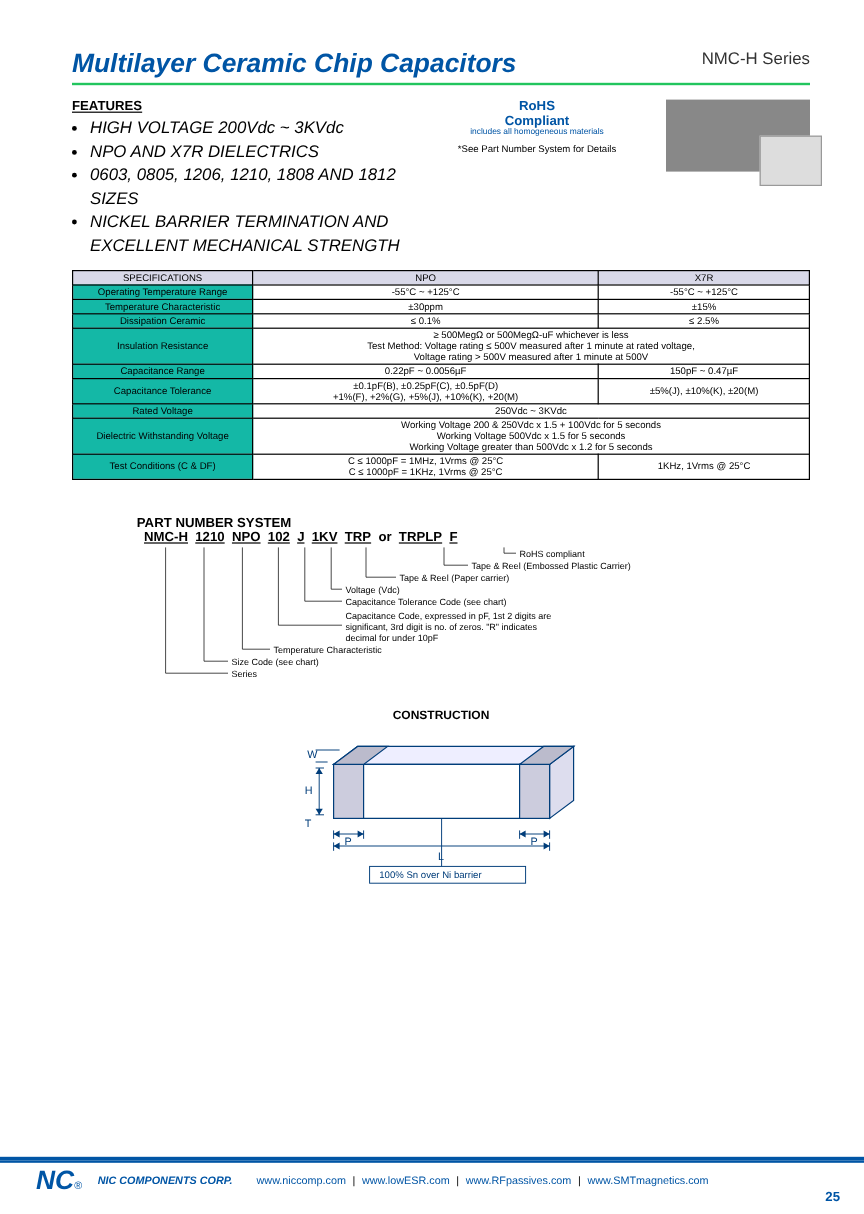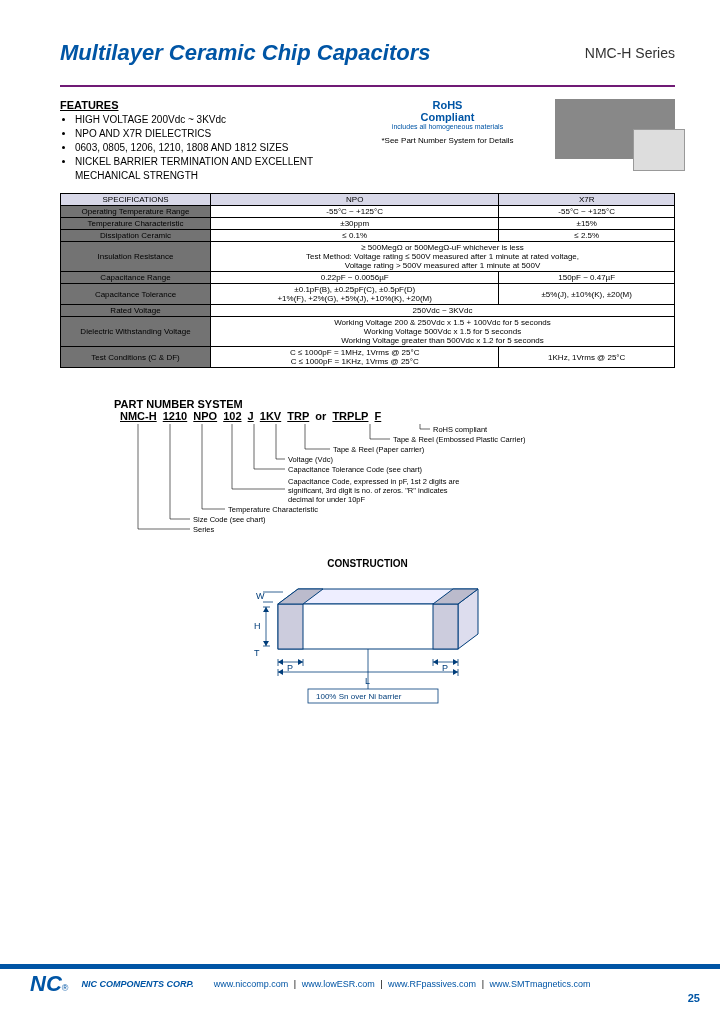--- a/index.html
+++ b/index.html
@@ -1,35 +1,35 @@
 <!DOCTYPE html>
 <html><head>
 <meta charset="utf-8">
 <style>
   * { margin: 0; padding: 0; box-sizing: border-box; }
   body { font-family: Arial, sans-serif; background: #fff; width: 720px; height: 1012px; position: relative; color: #000; }
   .page { padding: 40px 45px 0 60px; }
-  .header { display: flex; justify-content: space-between; align-items: center; border-bottom: 2px solid #701a75; padding-bottom: 19px; margin-bottom: 12px; }
+  .header { display: flex; justify-content: space-between; align-items: flex-start; border-bottom: 2px solid #22c55e; padding-bottom: 3px; margin-bottom: 12px; }
   .title { font-size: 22px; font-weight: bold; color: #0055a5; font-style: italic; }
   .series { font-size: 14px; color: #333; }
   .top-row { display: flex; justify-content: space-between; margin-bottom: 10px; }
   .features-block { width: 280px; }
   .features-heading { font-weight: bold; font-size: 11px; text-decoration: underline; margin-bottom: 2px; }
-  .features-list { font-size: 10px; padding-left: 10px; line-height: 1.4; }
+  .features-list { font-size: 14px; padding-left: 10px; line-height: 1.4; font-style: italic; }
   .features-list li { list-style: disc; margin-left: 5px; }
   .rohs-block { text-align: center; font-size: 8px; color: #0055a5; width: 160px; }
   .rohs-title { font-weight: bold; font-size: 11px; }
   .rohs-sub { font-size: 7px; }
   .rohs-note { color: #000; font-size: 8px; margin-top: 6px; }
   .img-placeholder { width: 120px; height: 60px; background: #888; position: relative; }
   .img-placeholder::after { content: ''; position: absolute; right: -10px; top: 30px; width: 50px; height: 40px; background: #ddd; border: 1px solid #999; }
   .spec-table { width: 100%; border-collapse: collapse; font-size: 8px; margin-bottom: 25px; padding-left: 30px; }
   .spec-table td, .spec-table th { border: 1px solid #000; padding: 1px 4px; text-align: center; vertical-align: middle; }
   .spec-table th { background: #d8d8e8; font-weight: normal; }
-  .spec-table .label { background: #737373; width: 150px; }
+  .spec-table .label { background: #14b8a6; width: 150px; }
   .pns-heading { font-weight: bold; font-size: 11px; margin-left: 54px; margin-top: 30px; }
   .pns-code { font-weight: bold; font-size: 11px; margin-left: 60px; margin-bottom: 2px; }
   .pns-code span { text-decoration: underline; margin-right: 3px; }
   .pns-code .or { text-decoration: none; }
   .pns-svg { margin-left: 60px; }
   .pns-labels { font-size: 7.5px; }
   .construction-heading { font-weight: bold; font-size: 10px; text-align: center; margin-top: 15px; margin-bottom: 5px; }
   .construction-svg { display: block; margin: 0 auto; }
   .footer { position: absolute; bottom: 15px; left: 0; right: 0; padding: 0 30px; display: flex; align-items: center; border-top: 3px solid #0055a5; padding-top: 4px; }
   .logo-block { display: flex; align-items: baseline; }

